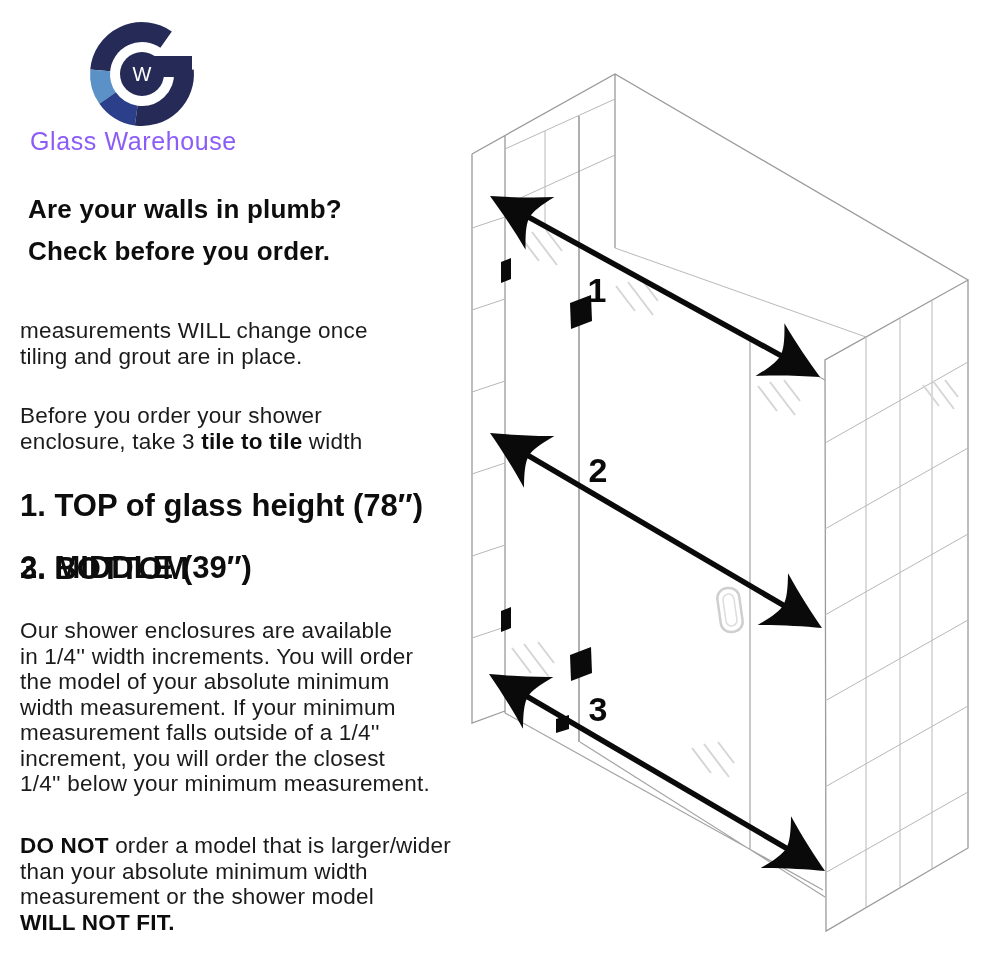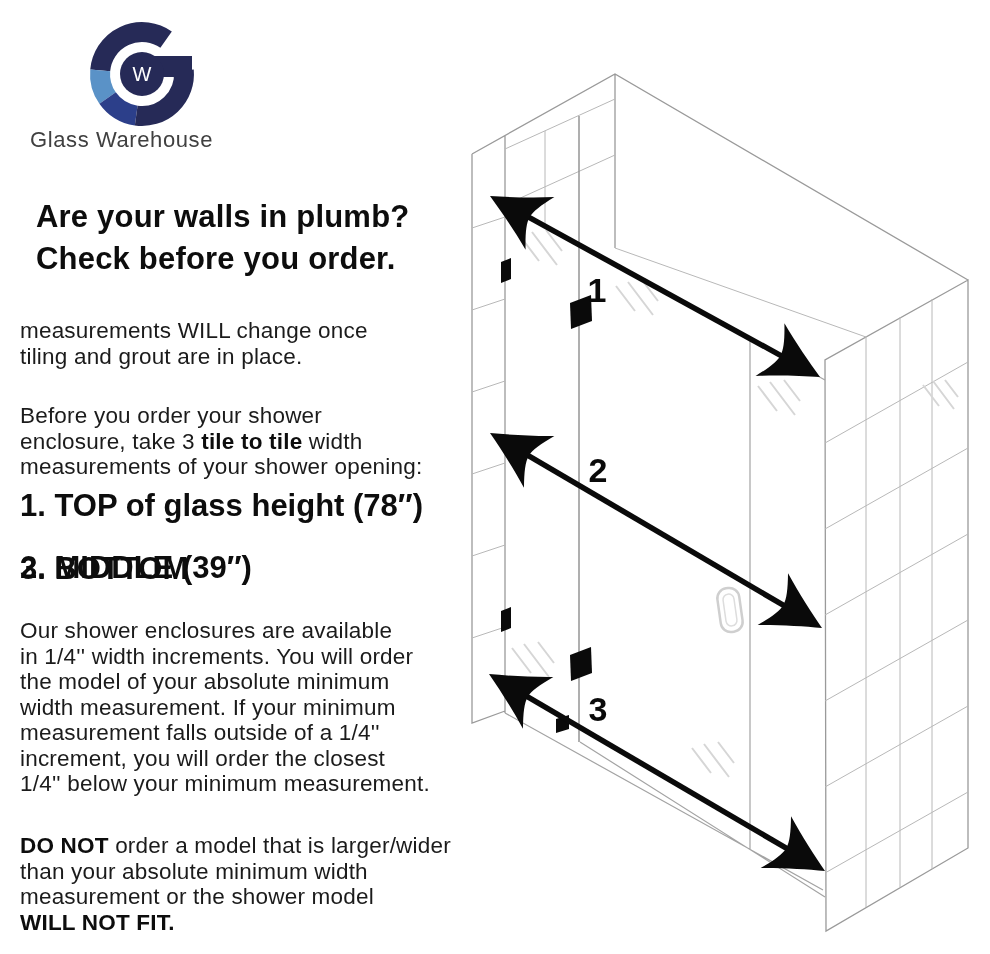--- a/index.html
+++ b/index.html
@@ -1,21 +1,21 @@
 <!DOCTYPE html>
 <html><head>
 <meta charset="utf-8">
 <style>
   html,body{margin:0;padding:0;background:#fff;}
   .page{position:relative;width:990px;height:954px;background:#ffffff;overflow:hidden;
         font-family:"Liberation Sans",sans-serif;color:#131313;}
-  .brand-wordmark{position:absolute;left:30px;top:127px;font-size:22px;letter-spacing:.6px;
-        color:#404040;white-space:nowrap;}
+  .brand-wordmark{position:absolute;left:30px;top:127px;font-size:25px;letter-spacing:.6px;
+        color:#8b5cf6;white-space:nowrap;}
   .logo-svg{position:absolute;left:82px;top:14px;}
-  h1.page-title{position:absolute;left:20px;top:180px;margin:16px;font-size:31px;line-height:42px;
+  h1.page-title{position:absolute;left:20px;top:180px;margin:8px;font-size:26px;line-height:42px;
         font-weight:bold;letter-spacing:.2px;color:#0d0d0d;white-space:nowrap;}
   .body-text{position:absolute;left:20px;width:465px;font-size:22.5px;line-height:25.5px;
         letter-spacing:.2px;color:#1b1b1b;white-space:nowrap;}
   .body-text b{font-weight:bold;color:#0d0d0d;}
   #intro{top:267px;} #order{top:403px;} #increments{top:618px;} #warning{top:833px;}
   .mitem{position:absolute;left:20px;font-size:31px;font-weight:bold;color:#0d0d0d;white-space:nowrap;text-align:right;}
   #m0{top:488px;} #m1{top:550px;} #m2{top:551px;}
   .diagram-svg{position:absolute;left:0;top:0;}
 </style>
 </head>
@@ -36,21 +36,21 @@
   </svg>
   <div class="brand-wordmark">Glass Warehouse</div>
 
   <h1 class="page-title">
     <span>Are your walls in plumb?</span><br>
     <span>Check before you order.</span>
   </h1>
 
   <div id="intro" class="body-text"><br><br><span>measurements WILL change once</span><br><span>tiling and grout are in place.</span></div>
 
-  <div id="order" class="body-text"><span>Before you order your shower</span><br><span>enclosure, take 3 </span><b>tile to tile</b><span> width</span><br><span>measurements of your shower opening:</span></div>
+  <div id="order" class="body-text"><span>Before you order your shower</span><br><span>enclosure, take 3 </span><b>tile to tile</b><span> width</span><br></div>
 
   <div id="m0" class="mitem">1. TOP of glass height (78″)</div>
   <div id="m1" class="mitem">2. MIDDLE (39″)</div>
   <div id="m2" class="mitem">3. BOTTOM</div>
 
   <div id="increments" class="body-text"><span>Our shower enclosures are available</span><br><span>in 1/4'' width increments. You will order</span><br><span>the model of your absolute minimum</span><br><span>width measurement. If your minimum</span><br><span>measurement falls outside of a 1/4''</span><br><span>increment, you will order the closest</span><br><span>1/4'' below your minimum measurement.</span></div>
 
   <div id="warning" class="body-text"><b>DO NOT</b><span> order a model that is larger/wider</span><br><span>than your absolute minimum width</span><br><span>measurement or the shower model</span><br><b>WILL NOT FIT.</b></div>
 
   <svg class="diagram-svg" width="990" height="954" viewBox="0 0 990 954">

